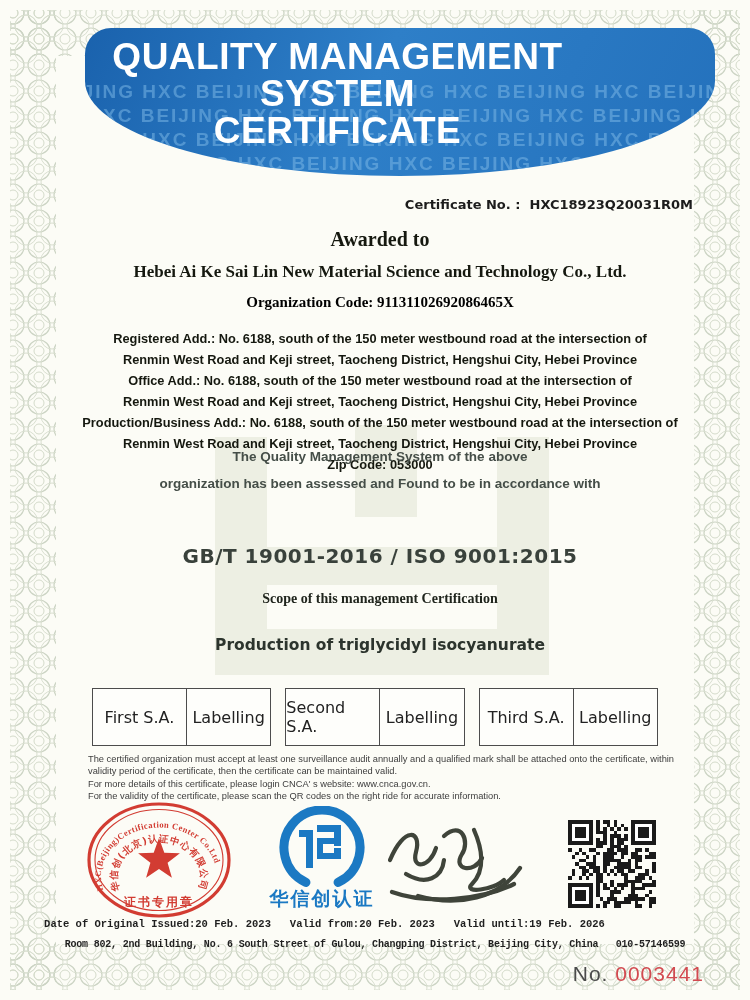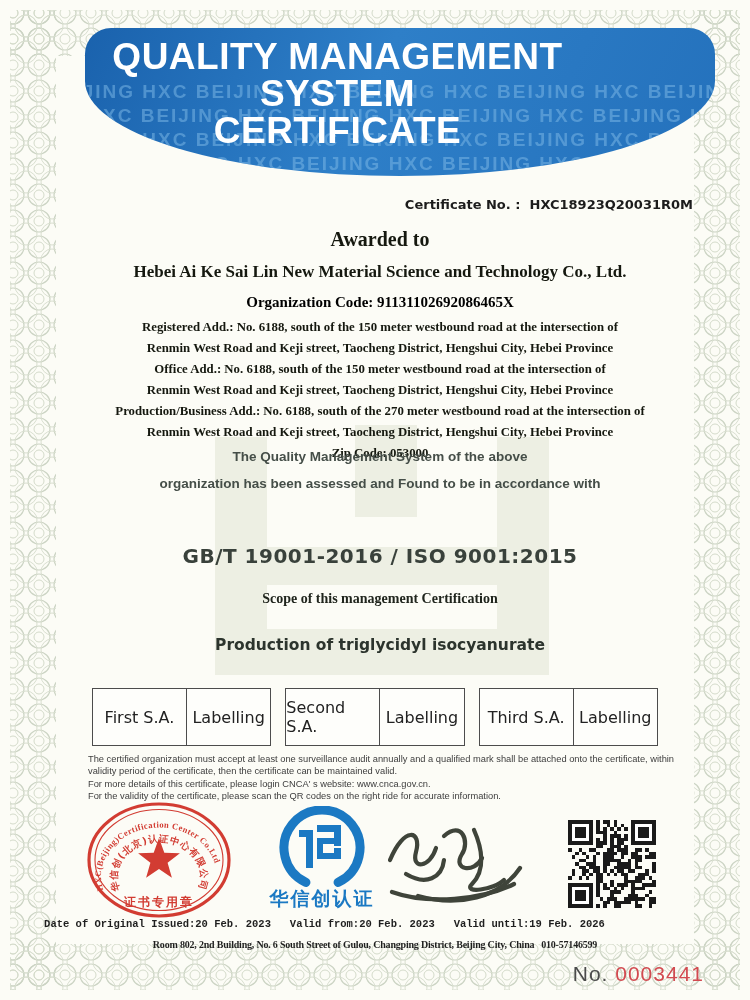--- a/index.html
+++ b/index.html
@@ -32,21 +32,21 @@
 
   
   .cert-no { position:absolute; top:197px; right:57px; z-index:3; font-family:"DejaVu Sans", sans-serif;
     font-weight:bold; font-size:13px; color:#1c1c1c; white-space:pre; }
 
   
   .col { position:absolute; left:65px; width:630px; text-align:center; z-index:3; }
   .awarded   { top:228px; font-family:"Liberation Serif", serif; font-weight:bold; font-size:20px; color:#15180f; }
   .company   { top:262px; font-family:"Liberation Serif", serif; font-weight:bold; font-size:17px; color:#15180f; white-space:nowrap; }
   .orgcode   { top:294px; font-family:"Liberation Serif", serif; font-weight:bold; font-size:15px; color:#000000; }
-  .addresses { top:317px; font-family:Liberation Serif, serif; font-weight:bold; font-size:12.8px;
+  .addresses { top:328px; font-family:Liberation Sans, sans-serif; font-weight:bold; font-size:12.8px;
                line-height:21px; color:#15180f; }
   .addresses div { white-space:nowrap; }
 
   .assessment { top:444px; font-family:Liberation Sans, sans-serif; font-weight:bold; font-size:13.5px;
                 line-height:26.5px; color:#454e48; }
   .standard   { top:544px; font-family:"DejaVu Sans", sans-serif; font-weight:bold; font-size:20px;
                 color:#39413b; letter-spacing:.5px; }
   .scope-h    { top:591px; font-family:"Liberation Serif", serif; font-weight:bold; font-size:14px; color:#20251d; }
   .scope-v    { top:636px; font-family:"DejaVu Sans", sans-serif; font-weight:bold; font-size:15.5px; color:#2c342d; }
 
@@ -69,21 +69,21 @@
   .logo-caption { position:absolute; left:252px; top:886px; width:140px; z-index:3; text-align:center;
     font-weight:bold; font-size:19px; color:#1b79c3; letter-spacing:2px;
     font-family:"DejaVu Sans","Liberation Sans",sans-serif; }
   .signature { position:absolute; left:378px; top:808px; z-index:3; }
   .qr { position:absolute; left:568px; top:820px; width:88px; height:88px; z-index:3; }
 
   
   .dates   { position:absolute; left:0; top:918px; width:649px; text-align:center; z-index:3;
     font-family:"Liberation Mono", monospace; font-weight:bold; font-size:10.5px; color:#1f1f1f; white-space:pre; }
   .factory { position:absolute; left:0; top:939px; width:750px; text-align:center; z-index:3;
-    font-family:Liberation Serif, serif; font-weight:bold; font-size:10px; letter-spacing:-.2px;
+    font-family:Liberation Mono, monospace; font-weight:bold; font-size:10px; letter-spacing:-.2px;
     color:#1f1f1f; white-space:pre; }
   .serial { position:absolute; top:962px; right:46px; z-index:4; font-size:21px; letter-spacing:1px;
     font-family:"Liberation Sans", sans-serif; white-space:pre; }
   .serial .lbl { color:#4b4b4b; }
   .serial .num { color:#d24a50; }
 </style>
 </head>
 <body>
 
 <div class="page">
@@ -132,21 +132,21 @@
 
   <div class="col awarded">Awarded to</div>
   <div class="col company">Hebei Ai Ke Sai Lin New Material Science and Technology Co., Ltd.</div>
   <div class="col orgcode">Organization Code: 91131102692086465X</div>
 
   <div class="col addresses">
     <div>Registered Add.: No. 6188, south of the 150 meter westbound road at the intersection of</div>
     <div>Renmin West Road and Keji street, Taocheng District, Hengshui City, Hebei Province</div>
     <div>Office Add.: No. 6188, south of the 150 meter westbound road at the intersection of</div>
     <div>Renmin West Road and Keji street, Taocheng District, Hengshui City, Hebei Province</div>
-    <div>Production/Business Add.: No. 6188, south of the 270 meter westbound road at the intersection of</div>
+    <div>Production/Business Add.: No. 6188, south of the 150 meter westbound road at the intersection of</div>
     <div>Renmin West Road and Keji street, Taocheng District, Hengshui City, Hebei Province</div>
     <div>Zip Code: 053000</div>
   </div>
 
   <div class="col assessment">
     <div>The Quality Management System of the above</div>
     <div>organization has been assessed and Found to be in accordance with</div>
   </div>
   <div class="col standard">GB/T 19001-2016 / ISO 9001:2015</div>
 

